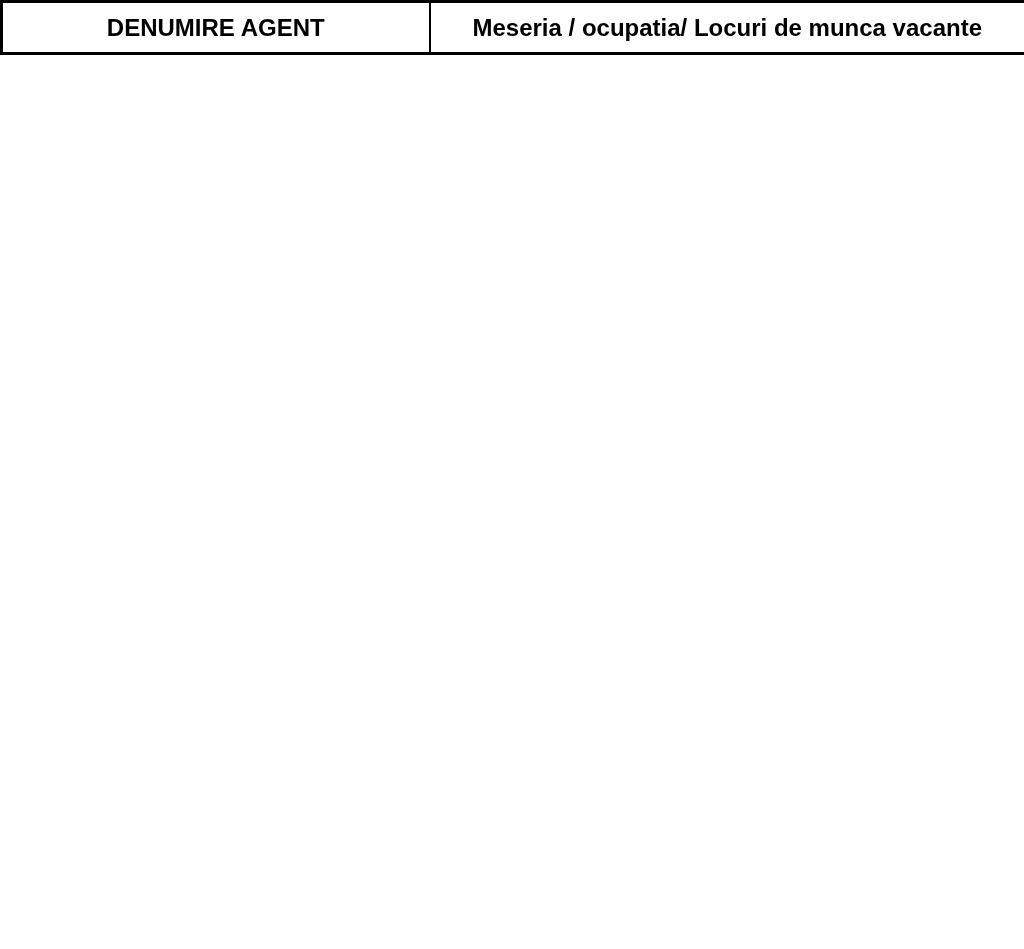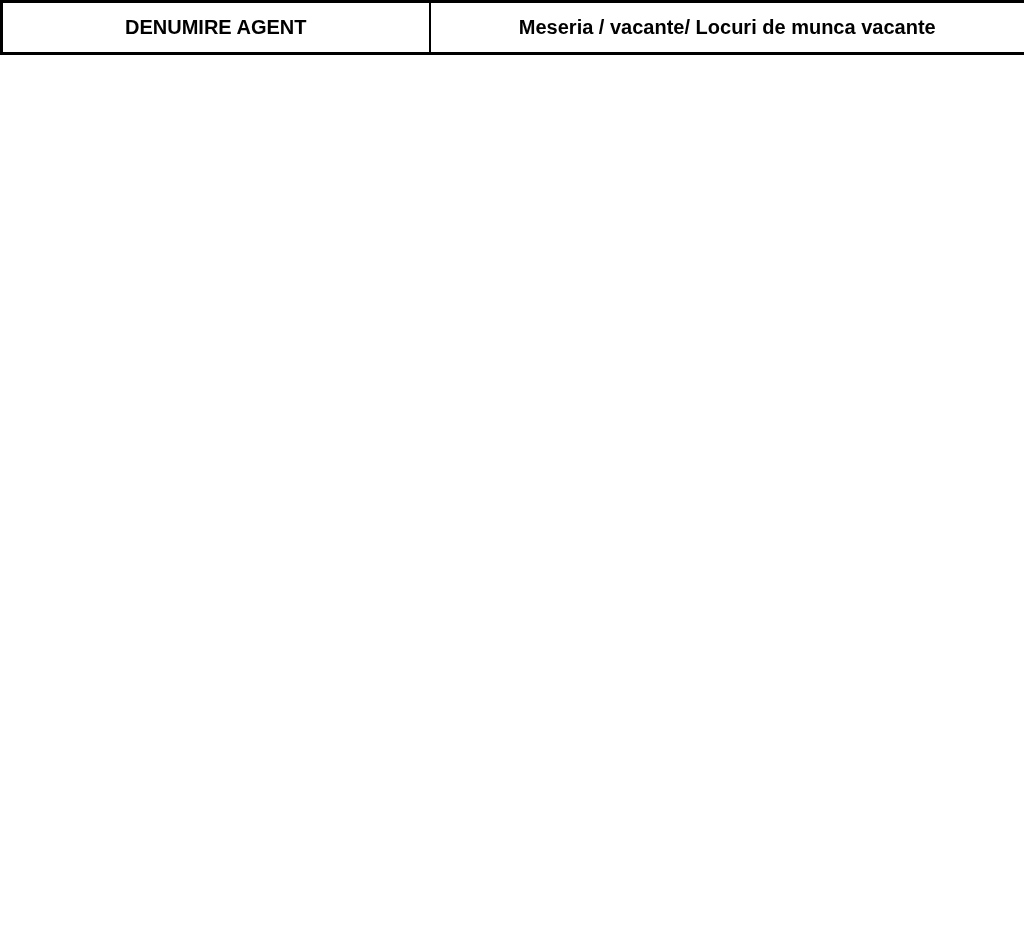--- a/index.html
+++ b/index.html
@@ -26,21 +26,21 @@
   table.vacancy-table colgroup col.col-jobs  { width: 596px; }
 
   table.vacancy-table { border: 3px solid #000000; }
 
   th, td {
     border: 1px solid #000000;
     overflow: hidden;
   }
   thead th {
     height: 52px;
-    font-size: 20px;
+    font-size: 24px;
     text-align: center;
     vertical-align: middle;
     padding: 2px 6px;
     border-bottom: 2px solid #000000;
   }
   th.meseria-header, td.job-cell {
     border-left: 2px solid #000000;
   }
 </style>
 </head>
@@ -48,20 +48,20 @@
 
 <div class="page">
   <table class="vacancy-table">
     <colgroup>
       <col class="col-agent">
       <col class="col-jobs">
     </colgroup>
     <thead>
       <tr>
         <th class="agent-header">DENUMIRE AGENT</th>
-        <th class="meseria-header">Meseria / vacante/ Locuri de munca vacante</th>
+        <th class="meseria-header">Meseria / ocupatia/ Locuri de munca vacante</th>
       </tr>
     </thead>
     <tbody>
       
     </tbody>
   </table>
 </div>
 
 </body></html>

